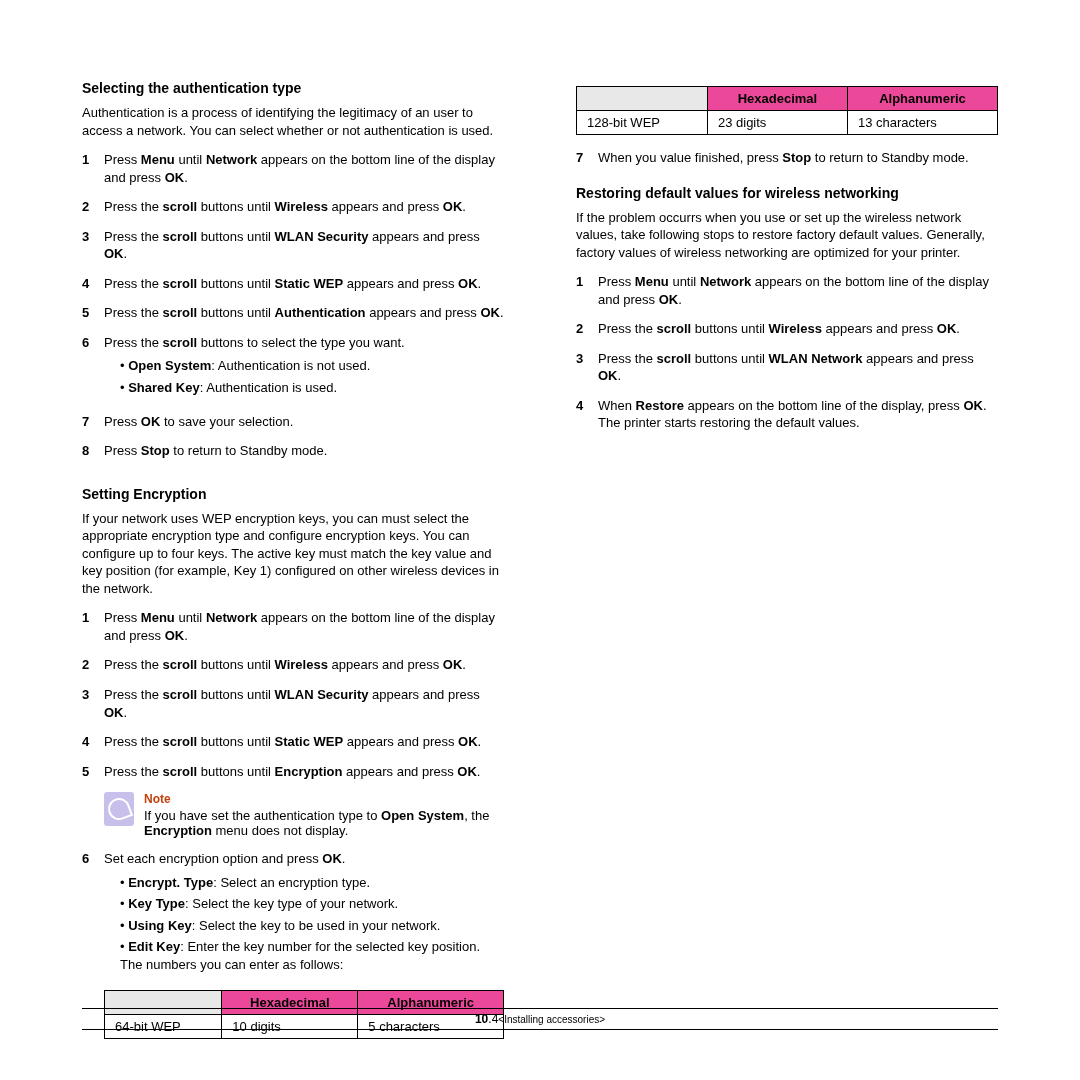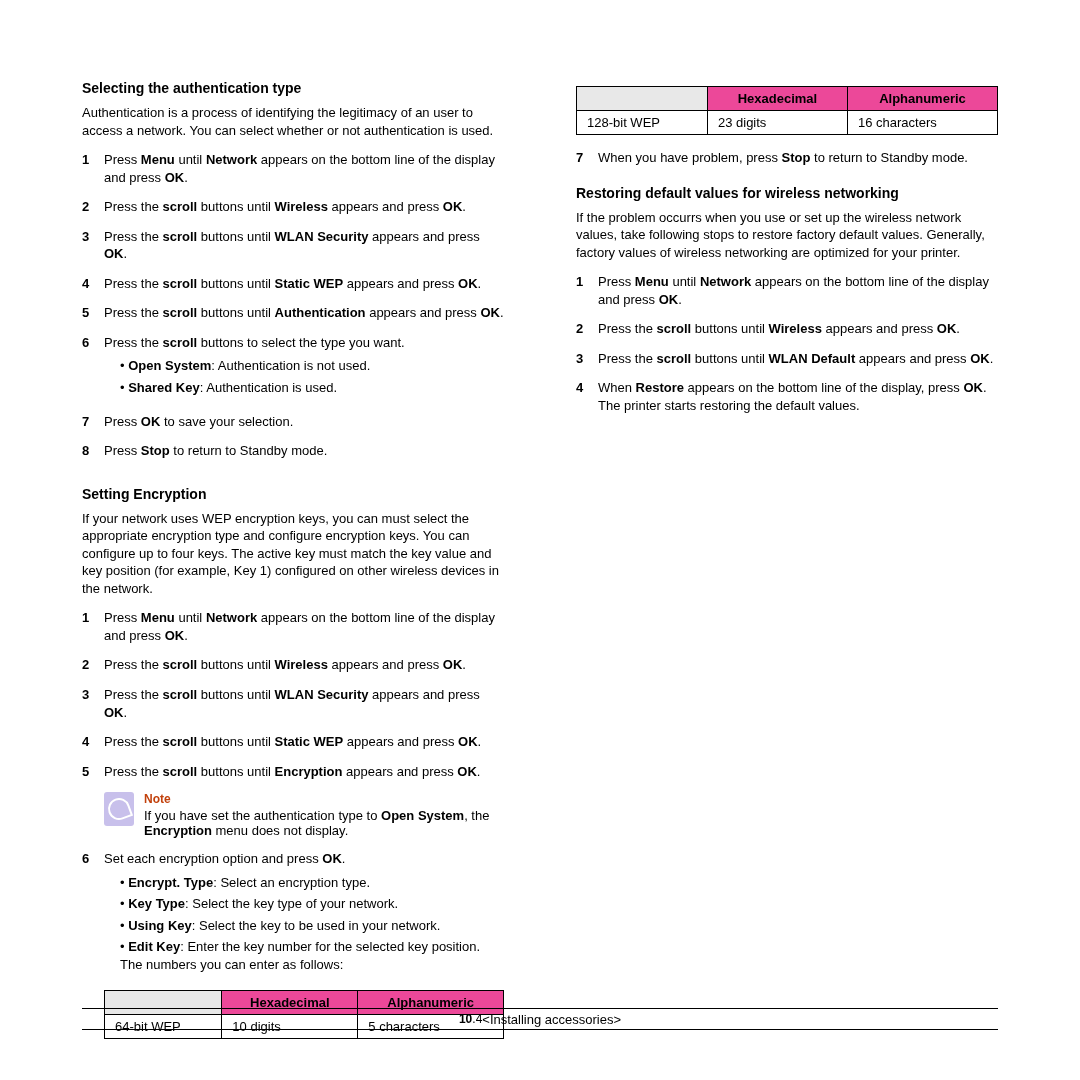--- a/index.html
+++ b/index.html
@@ -121,21 +121,21 @@
     border-top: 1px solid #000;
     border-bottom: 1px solid #000;
     height: 20px;
     display: flex;
     align-items: center;
     justify-content: center;
     font-size: 12px;
   }
   .footer .pgnum { font-weight: bold; }
   .footer .pgsub { font-weight: normal; }
-  .footer .pglabel { font-size: 13px; }
+  .footer .pglabel { font-size: 10px; }
 </style>
 </head>
 <body>
 
 <div class="page">
   <div class="cols">
 
     <div class="col">
 
       <h3 class="section-title">Selecting the authentication type</h3>
@@ -249,47 +249,47 @@
       <table class="wep">
         <tbody>
             <tr>
           <th class="blank"></th>
           <th>Hexadecimal</th>
           <th>Alphanumeric</th>
         </tr>
         <tr>
           <td>128-bit WEP</td>
           <td>23 digits</td>
-          <td>16 characters</td>
+          <td>13 characters</td>
         </tr>
       </tbody>
         </table>
 
       <ol class="steps" id="right-step7">
           <li>
             <span class="num">7</span>
-            <span class="body"><span>When you have problem, press </span><b>Stop</b><span> to return to Standby mode.</span></span>
+            <span class="body"><span>When you value finished, press </span><b>Stop</b><span> to return to Standby mode.</span></span>
           </li>
         </ol>
 
       <h3 class="section-title" style="margin-top:18px">Restoring default values for wireless networking</h3>
       <p class="intro">If the problem occurrs when you use or set up the wireless network values, take following stops to restore factory default values. Generally, factory values of wireless networking are optimized for your printer.</p>
 
       <ol class="steps" id="restore-steps">
           <li>
             <span class="num">1</span>
             <span class="body"><span>Press </span><b>Menu</b><span> until </span><b>Network</b><span> appears on the bottom line of the display and press </span><b>OK</b><span>.</span></span>
           </li>
           <li>
             <span class="num">2</span>
             <span class="body"><span>Press the </span><b>scroll</b><span> buttons until </span><b>Wireless</b><span> appears and press </span><b>OK</b><span>.</span></span>
           </li>
           <li>
             <span class="num">3</span>
-            <span class="body"><span>Press the </span><b>scroll</b><span> buttons until </span><b>WLAN Default</b><span> appears and press </span><b>OK</b><span>.</span></span>
+            <span class="body"><span>Press the </span><b>scroll</b><span> buttons until </span><b>WLAN Network</b><span> appears and press </span><b>OK</b><span>.</span></span>
           </li>
           <li>
             <span class="num">4</span>
             <span class="body"><span>When </span><b>Restore</b><span> appears on the bottom line of the display, press </span><b>OK</b><span>. The printer starts restoring the default values.</span></span>
           </li>
         </ol>
 
     </div>
   </div>
 

